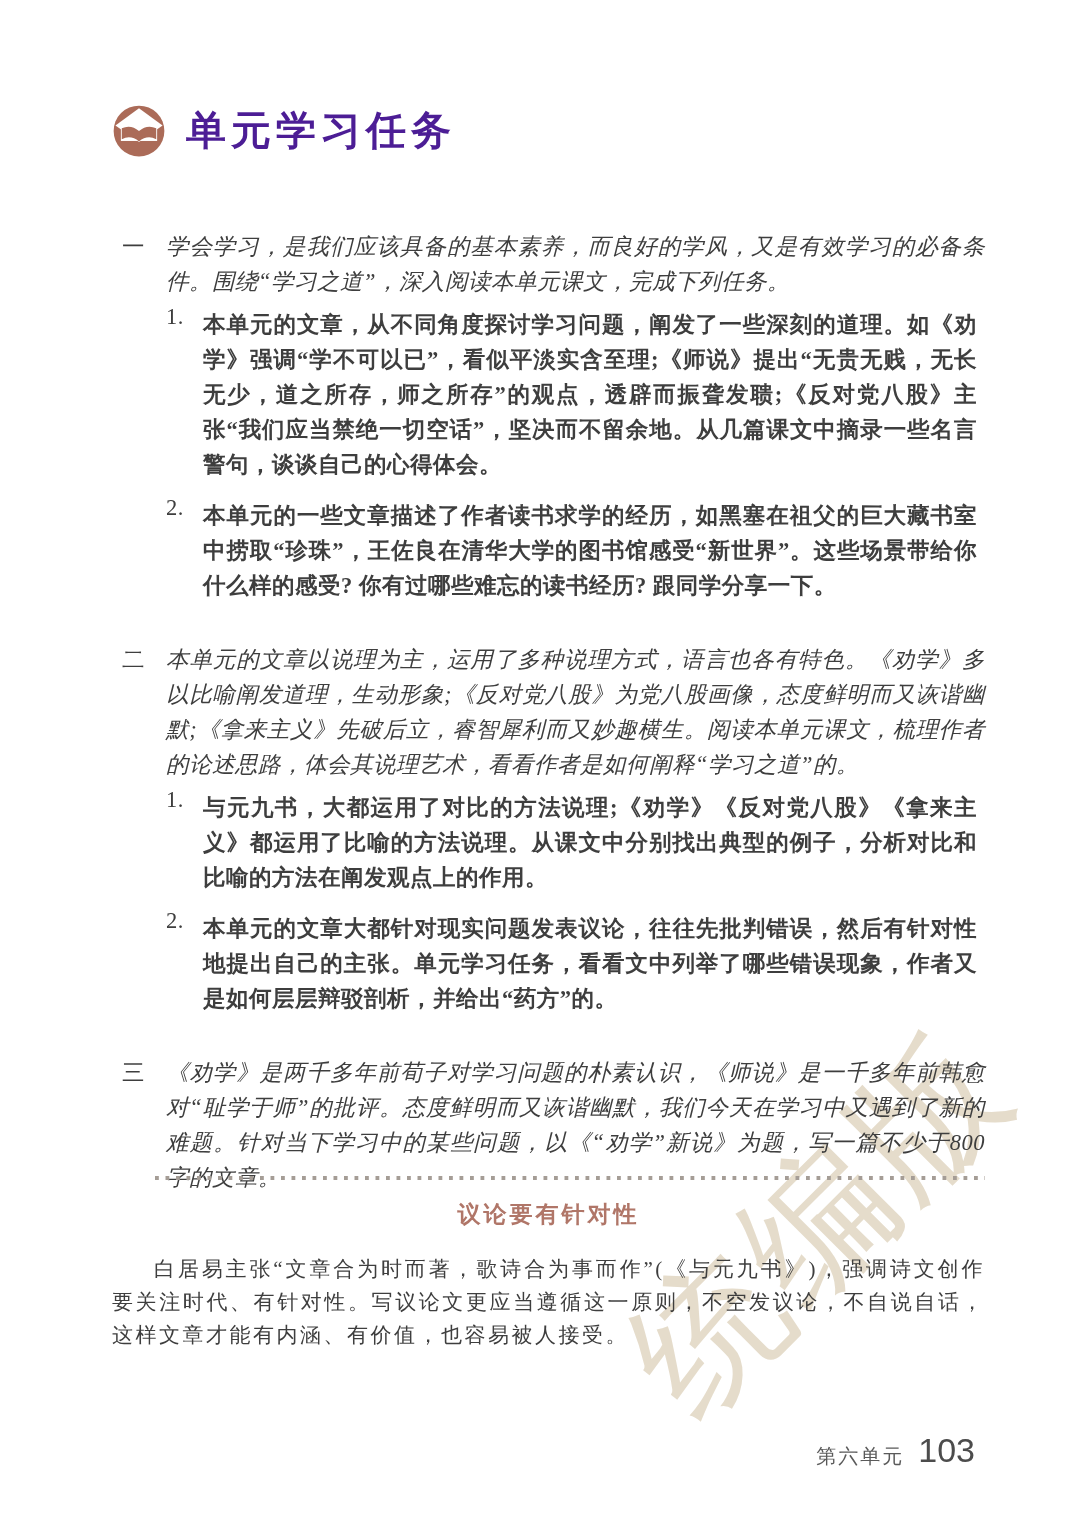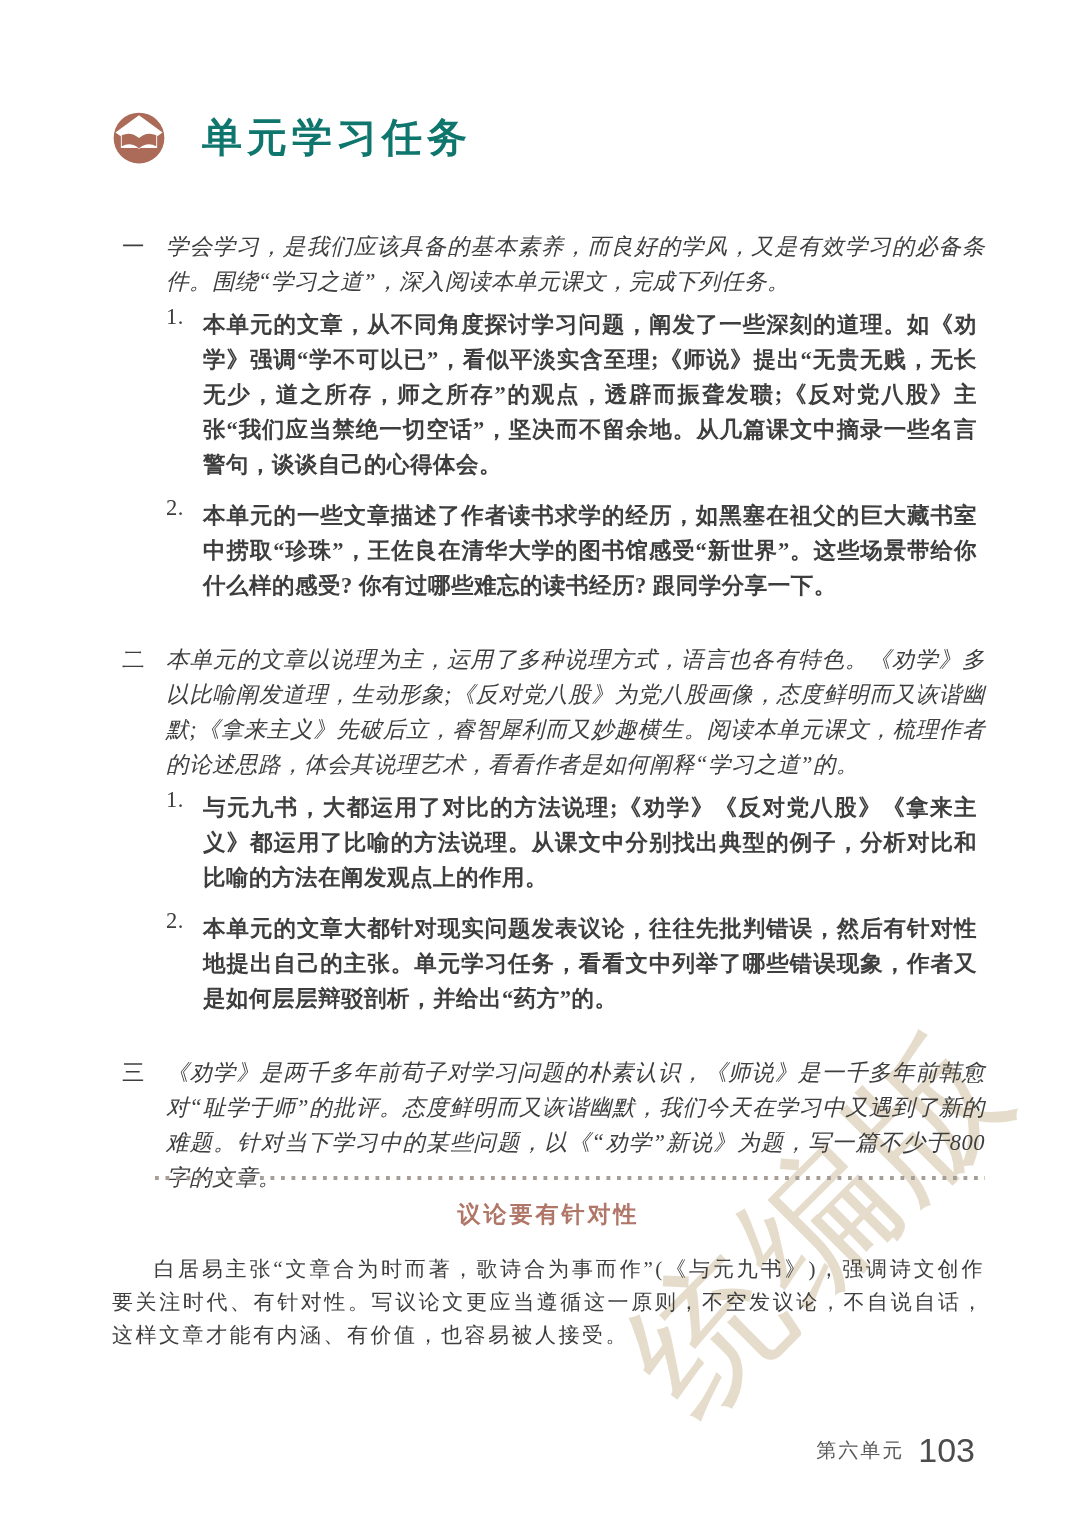--- a/index.html
+++ b/index.html
@@ -11,22 +11,22 @@
     color:#3e3e3e;
     overflow:hidden;
   }
   
   .header{
     position:absolute;top:102px;left:110px;
     display:flex;align-items:center;gap:18px;z-index:2;
   }
   .header-icon{width:58px;height:58px;display:block;}
   .page-title{
-    margin:16px;font-size:40px;font-weight:700;
-    color:#0f766e;letter-spacing:5px;line-height:1;
+    margin:0;font-size:40px;font-weight:700;
+    color:#4c1d95;letter-spacing:5px;line-height:1;
   }
   
   .tasks{
     position:absolute;top:229px;left:122px;width:863px;z-index:2;
     font-size:22.5px;line-height:35px;letter-spacing:0.5px;
   }
   .task{display:flex;margin-top:31px;}
   .task:first-child{margin-top:0;}
   .task-num{width:44px;flex-shrink:0;}
   .task-body{flex:1;}
@@ -46,21 +46,21 @@
     font-size:23px;font-weight:700;color:#b07668;letter-spacing:3px;
   }
   .box-para{
     margin:23px 95px 0 112px;
     font-size:21px;line-height:33px;letter-spacing:2.5px;
     text-indent:2em;text-align:justify;color:#3e3e3e;
   }
   
   .footer{
     position:absolute;top:1431px;right:105px;z-index:2;
-    display:flex;align-items:center;gap:14px;color:#5a5a5a;
+    display:flex;align-items:flex-end;gap:14px;color:#5a5a5a;
   }
   .footer-unit{font-size:20px;letter-spacing:2px;}
   .footer-page{font-size:34px;font-family:"Liberation Sans","DejaVu Sans",sans-serif;color:#4c4c4c;}
   
   .watermark{
     position:absolute;top:1142px;left:580px;width:480px;height:160px;
     z-index:1;display:flex;align-items:center;justify-content:center;
     transform:rotate(-45deg);
     font-size:148px;line-height:160px;letter-spacing:6px;
     color:rgba(189,168,124,0.40);

